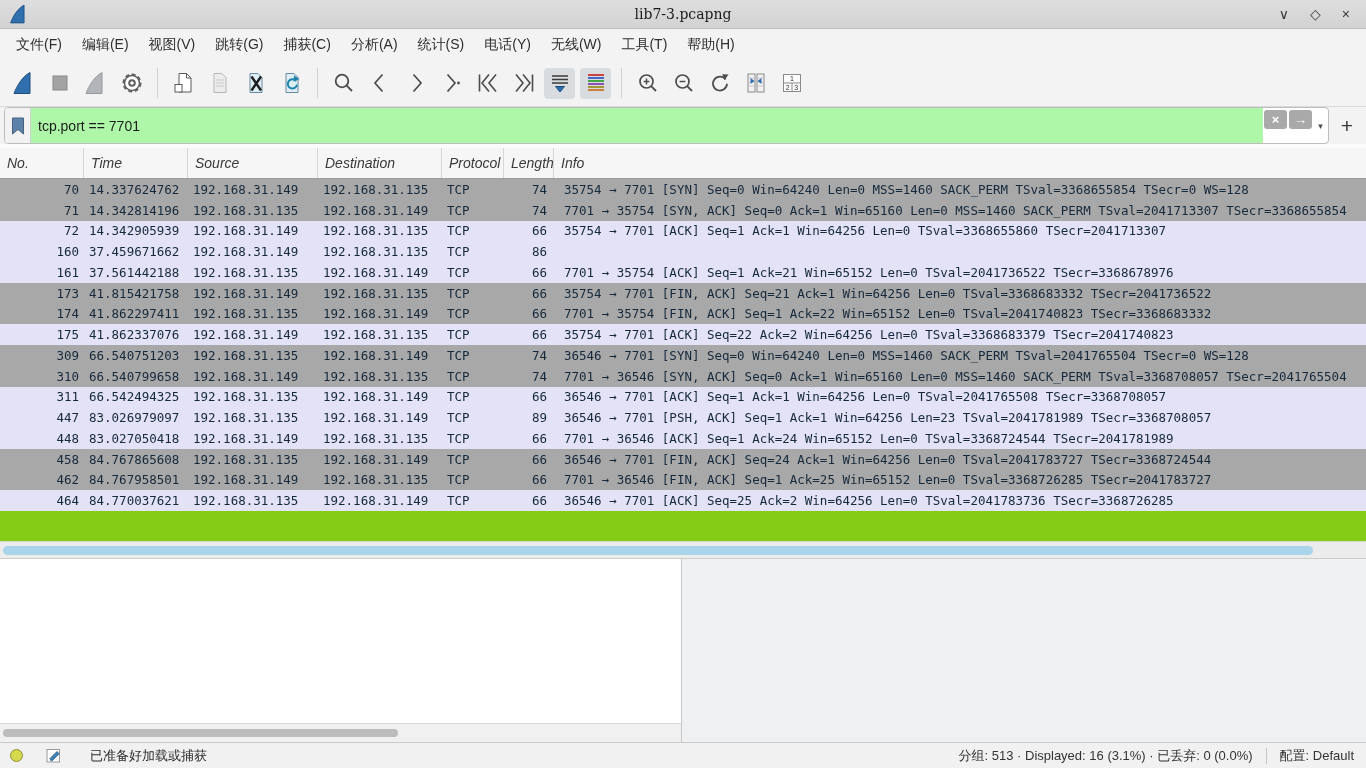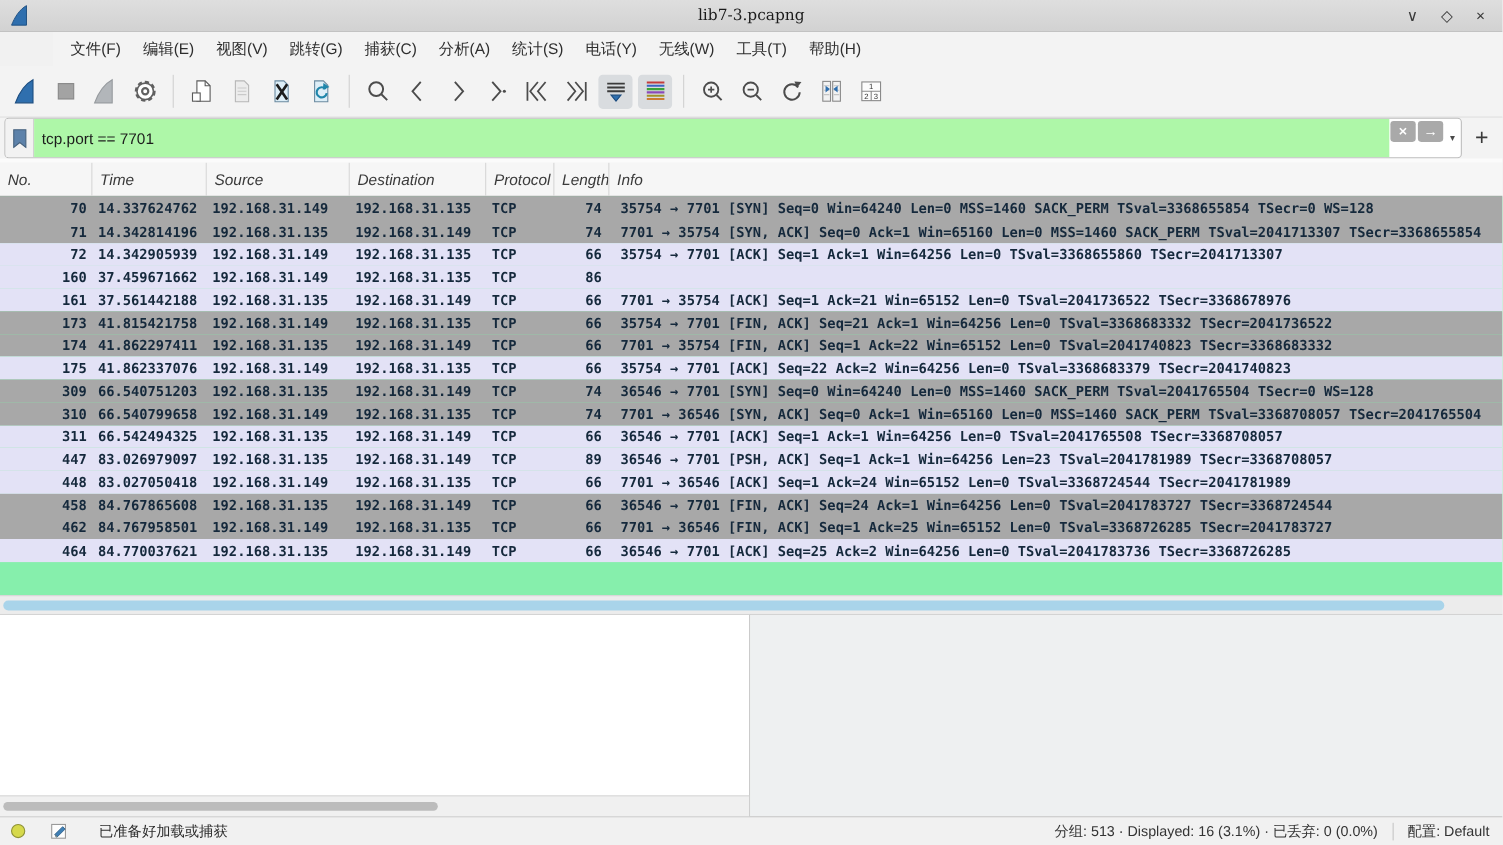--- a/index.html
+++ b/index.html
@@ -11,21 +11,21 @@
   .titlebar{flex:0 0 29px;background:linear-gradient(#dedede,#d2d2d2);border-bottom:1px solid #bdbdbd;
             display:flex;align-items:center;position:relative;gap:22px;}
   .tb-logo{margin-left:8px;display:flex;z-index:1;}
   .tb-title{position:absolute;left:0;right:0;text-align:center;font-family:"DejaVu Serif","Liberation Serif",serif;
             font-size:14px;color:#1b1b1b;}
   .win-controls{margin-left:auto;display:flex;gap:21px;padding-right:16px;color:#3a3a3a;z-index:1;}
   .win-btn{font-size:14px;line-height:1;cursor:default;}
 
   
   .menubar{flex:0 0 31px;background:#f3f3f3;display:flex;align-items:center;padding-left:6px;
-           font-size:14px;color:#2e2e2e;margin-left:48px;}
+           font-size:14px;color:#2e2e2e;}
   .menu-item{padding:5px 10px;white-space:nowrap;}
 
   
   .toolbar{flex:0 0 47px;background:#f3f3f3;border-bottom:1px solid #dadada;display:flex;align-items:center;
            padding-left:8px;gap:5px;}
   .tool{width:31px;height:31px;display:flex;align-items:center;justify-content:center;border-radius:4px;flex:0 0 auto;}
   .tool.pressed{background:#d9dcdf;}
   .tsep{width:1px;height:30px;background:#d1d1d1;margin:0 5px;flex:0 0 auto;}
 
   
@@ -41,21 +41,21 @@
 
   .gap-strip{flex:0 0 4px;background:#fbfbfb;}
 
   
   .cols{display:grid;grid-template-columns:84px 104px 130px 124px 62px 50px minmax(0,1fr);}
   .table-header{flex:0 0 31px;background:#f6f6f6;border-bottom:1px solid #9c9c9c;
                 font-size:14px;color:#3a3a3a;}
   .hcell{display:flex;align-items:center;padding-left:7px;overflow:hidden;white-space:nowrap;font-style:italic;}
   .hcell:not(:last-child){border-right:1px solid #d7d7d7;}
 
-  .list-area{flex:1 1 auto;background:#86efac;overflow:hidden;display:flex;flex-direction:column;font-weight:bold;}
+  .list-area{flex:1 1 auto;background:#84cc16;overflow:hidden;display:flex;flex-direction:column;}
   .prow{flex:0 0 20.75px;font-family:"DejaVu Sans Mono","Liberation Mono",monospace;
         font-size:12.5px;color:#15293c;}
   .prow.gray{background:#a8a8a8;}
   .prow.lavender{background:#e3e2f6;}
   .cell{display:flex;align-items:center;white-space:nowrap;overflow:hidden;}
   .c0{justify-content:flex-end;padding-right:5px;}
   .c1,.c2,.c3,.c4{padding-left:5px;}
   .c5{justify-content:flex-end;padding-right:7px;}
   .c6{padding-left:10px;}
 

